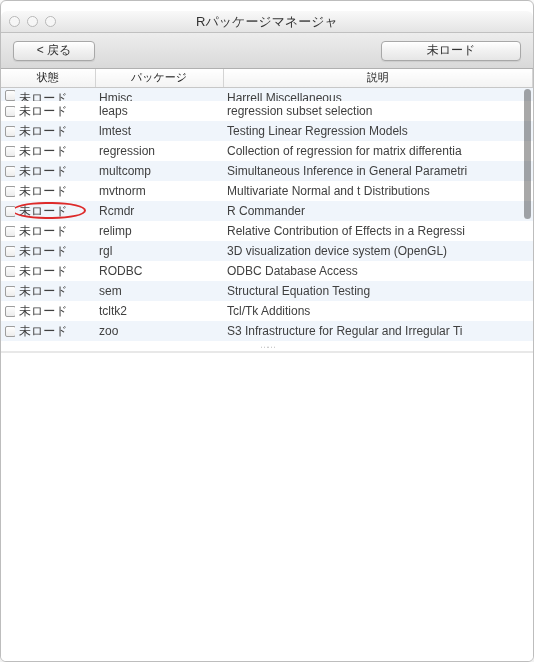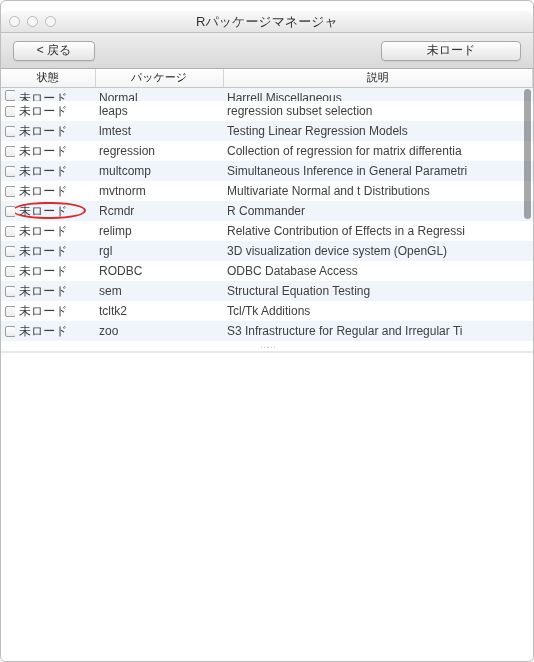--- a/index.html
+++ b/index.html
@@ -203,21 +203,21 @@
         <tr>
           <th colspan="2">状態</th>
           <th>パッケージ</th>
           <th>説明</th>
         </tr>
       </thead>
       <tbody id="tbody">
           <tr class="odd cutoff">
             <td><span class="chk"></span></td>
             <td class="status-cell">未ロード</td>
-            <td>Normal</td>
+            <td>Hmisc</td>
             <td>Harrell Miscellaneous</td>
           </tr>
           <tr class="even">
             <td><span class="chk"></span></td>
             <td class="status-cell">未ロード</td>
             <td>leaps</td>
             <td>regression subset selection</td>
           </tr>
           <tr class="odd">
             <td><span class="chk"></span></td>

